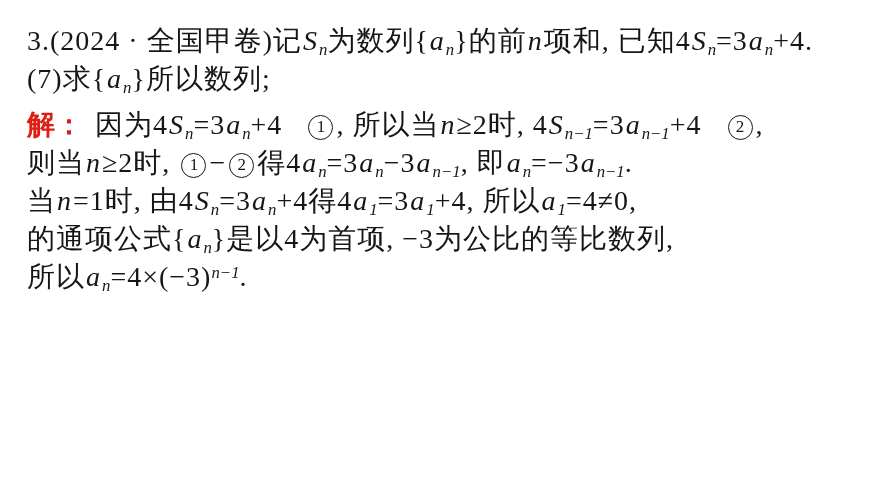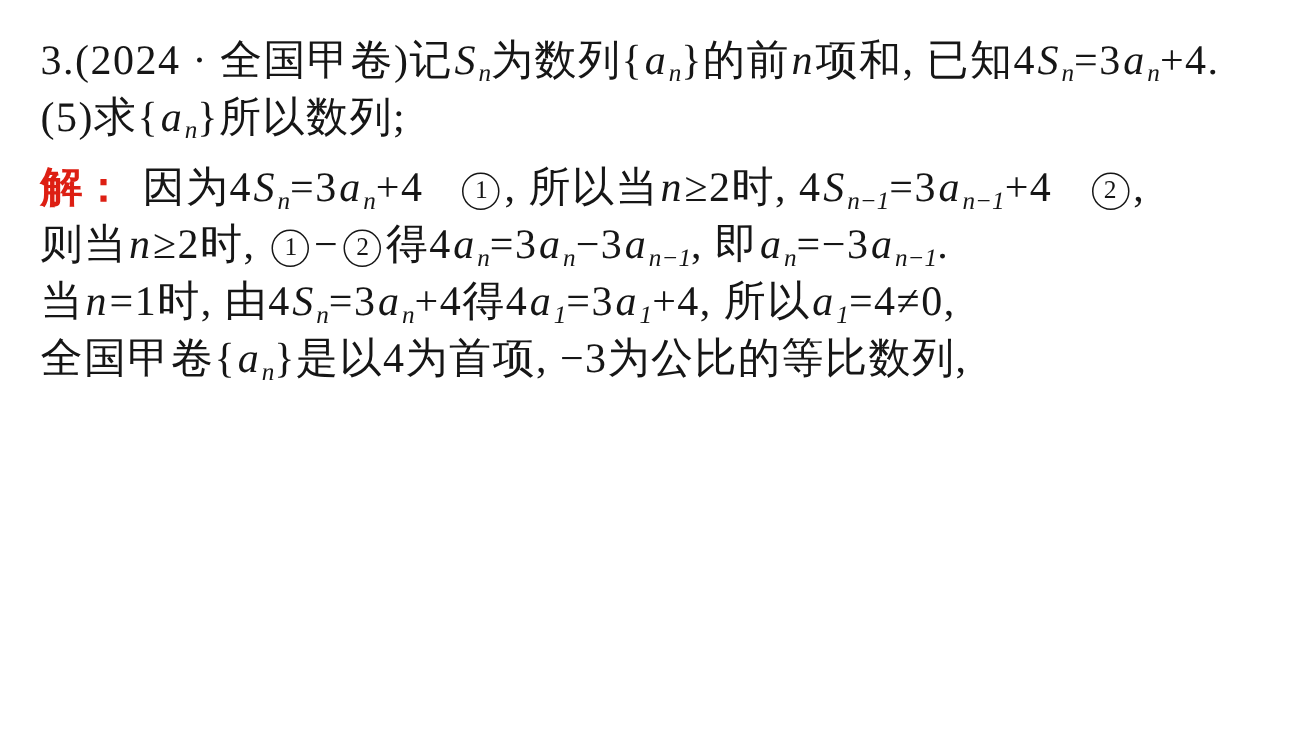--- a/index.html
+++ b/index.html
@@ -68,19 +68,20 @@
     margin: 0 3px;
   }
   .circled.gap { margin-left: 26px; }
 </style>
 </head>
 <body>
 
 <div class="slide" style="background: rgb(255, 255, 255); color: rgb(22, 22, 22); --accent: #dd1f13;">
   <div class="textblock">
       <div class="line"><span class="run">3.(2024 · 全国甲卷)记</span><span class="mvar">S</span><sub class="msub">n</sub><span class="run">为数列{</span><span class="mvar">a</span><sub class="msub">n</sub><span class="run">}的前</span><span class="mvar">n</span><span class="run">项和, 已知4</span><span class="mvar">S</span><sub class="msub">n</sub><span class="run">=3</span><span class="mvar">a</span><sub class="msub">n</sub><span class="run">+4.</span></div>
-      <div class="line"><span class="run">(5)求{</span><span class="mvar">a</span><sub class="msub">n</sub><span class="run">}所以数列;</span></div>
+      <div class="line"><span class="run">(7)求{</span><span class="mvar">a</span><sub class="msub">n</sub><span class="run">}所以数列;</span></div>
       <div class="line gap-top"><span class="solve-label">解：</span><span class="run">因为4</span><span class="mvar">S</span><sub class="msub">n</sub><span class="run">=3</span><span class="mvar">a</span><sub class="msub">n</sub><span class="run">+4</span><span class="circled gap">1</span><span class="run">, 所以当</span><span class="mvar">n</span><span class="run">≥2时, 4</span><span class="mvar">S</span><sub class="msub">n−1</sub><span class="run">=3</span><span class="mvar">a</span><sub class="msub">n−1</sub><span class="run">+4</span><span class="circled gap">2</span><span class="run">,</span></div>
       <div class="line"><span class="run">则当</span><span class="mvar">n</span><span class="run">≥2时, </span><span class="circled">1</span><span class="run">−</span><span class="circled">2</span><span class="run">得4</span><span class="mvar">a</span><sub class="msub">n</sub><span class="run">=3</span><span class="mvar">a</span><sub class="msub">n</sub><span class="run">−3</span><span class="mvar">a</span><sub class="msub">n−1</sub><span class="run">, 即</span><span class="mvar">a</span><sub class="msub">n</sub><span class="run">=−3</span><span class="mvar">a</span><sub class="msub">n−1</sub><span class="run">.</span></div>
       <div class="line"><span class="run">当</span><span class="mvar">n</span><span class="run">=1时, 由4</span><span class="mvar">S</span><sub class="msub">n</sub><span class="run">=3</span><span class="mvar">a</span><sub class="msub">n</sub><span class="run">+4得4</span><span class="mvar">a</span><sub class="msub">1</sub><span class="run">=3</span><span class="mvar">a</span><sub class="msub">1</sub><span class="run">+4, 所以</span><span class="mvar">a</span><sub class="msub">1</sub><span class="run">=4≠0,</span></div>
-      <div class="line"><span class="run">全国甲卷{</span><span class="mvar">a</span><sub class="msub">n</sub><span class="run">}是以4为首项, −3为公比的等比数列,</span></div>
+      <div class="line"><span class="run">的通项公式{</span><span class="mvar">a</span><sub class="msub">n</sub><span class="run">}是以4为首项, −3为公比的等比数列,</span></div>
+      <div class="line"><span class="run">所以</span><span class="mvar">a</span><sub class="msub">n</sub><span class="run">=4×(−3)</span><sup class="msup">n−1</sup><span class="run">.</span></div>
     </div>
 </div>
 
 </body></html>

